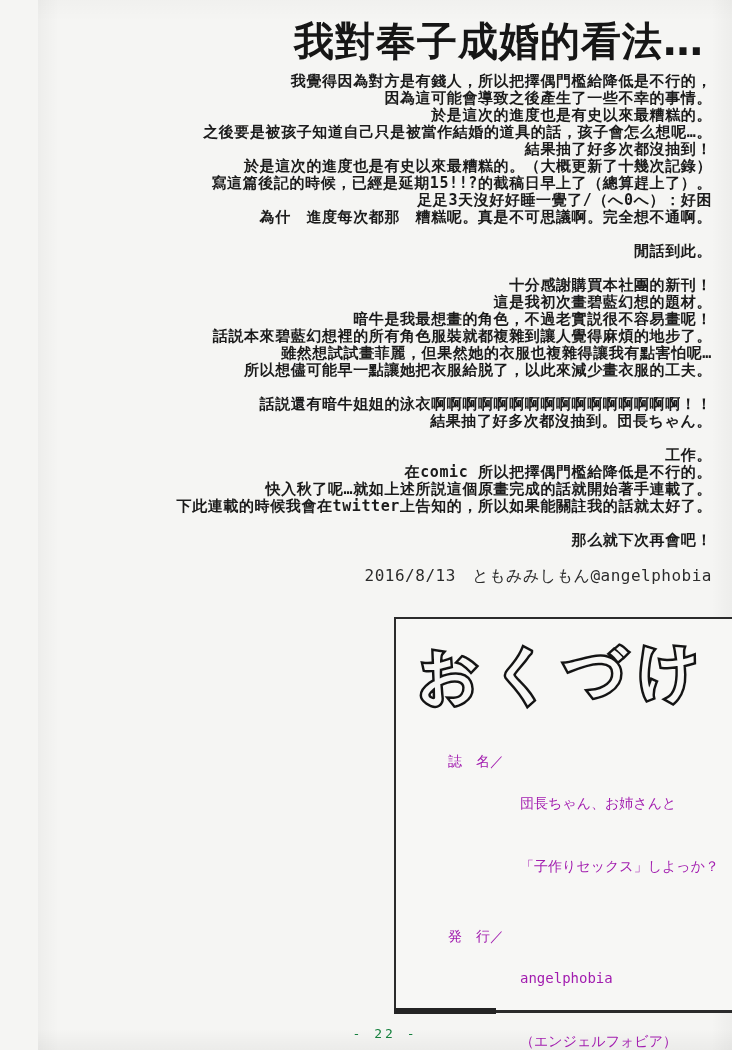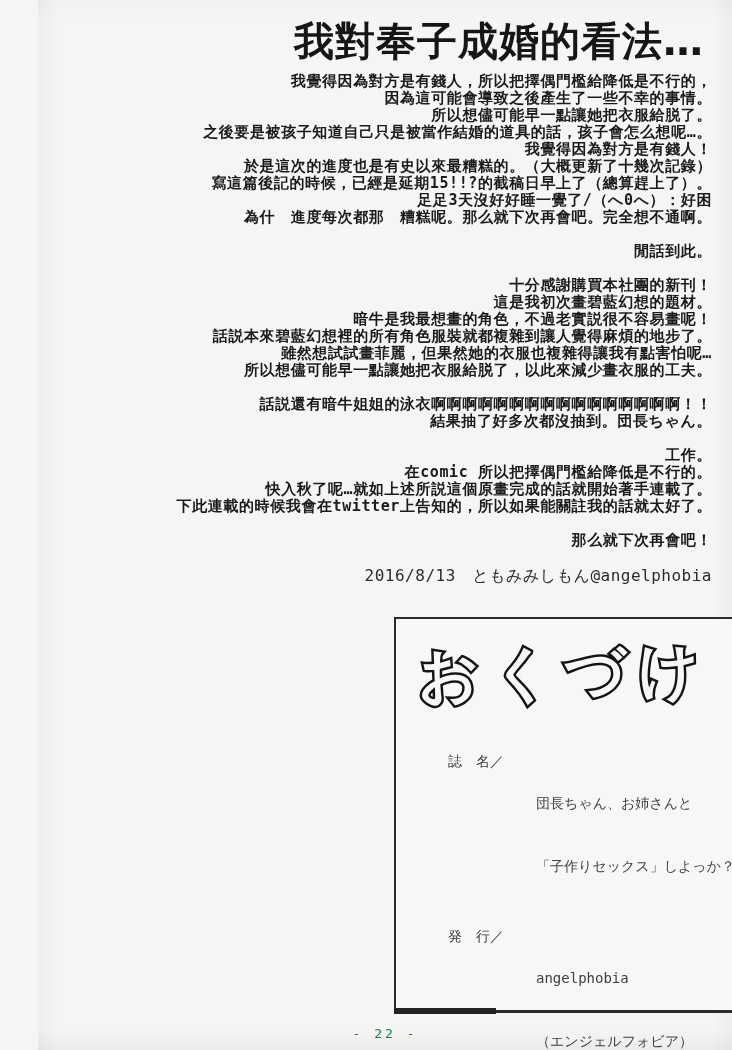--- a/index.html
+++ b/index.html
@@ -107,23 +107,22 @@
   }
   .col-rows {
     padding-left: 52px;
     padding-right: 8px;
   }
   .col-row {
     display: flex;
     font-size: 14px;
     line-height: 21px;
     margin-bottom: 7px;
-    color: #404040;
+    color: #a21caf;
     font-family: "DejaVu Sans Mono", "DejaVu Sans", sans-serif;
-    gap: 16px;
   }
   .col-label {
     flex: none;
     width: 72px;
     white-space: pre;
   }
   .col-values {
     white-space: pre;
   }
   .page-number {
@@ -143,27 +142,27 @@
 
 <div class="page">
 
   <div class="afterword-title">我對奉子成婚的看法…</div>
 
   <div class="afterword">
 
     <div class="para">
       <div class="para-line">我覺得因為對方是有錢人，所以把擇偶門檻給降低是不行的，</div>
       <div class="para-line">因為這可能會導致之後產生了一些不幸的事情。</div>
-      <div class="para-line">所以想儘可能早一點讓她把衣服給脱了。</div>
+      <div class="para-line">於是這次的進度也是有史以來最糟糕的。</div>
       <div class="para-line">之後要是被孩子知道自己只是被當作結婚的道具的話，孩子會怎么想呢…。</div>
-      <div class="para-line">我覺得因為對方是有錢人！</div>
+      <div class="para-line">結果抽了好多次都沒抽到！</div>
       <div class="para-line">於是這次的進度也是有史以來最糟糕的。（大概更新了十幾次記錄）</div>
       <div class="para-line">寫這篇後記的時候，已經是延期15!!?的截稿日早上了（總算趕上了）。</div>
       <div class="para-line">足足3天沒好好睡一覺了/（へ0へ）：好困</div>
-      <div class="para-line">為什　進度每次都那　糟糕呢。那么就下次再會吧。完全想不通啊。</div>
+      <div class="para-line">為什　進度每次都那　糟糕呢。真是不可思議啊。完全想不通啊。</div>
     </div>
 
     <div class="para">
       <div class="para-line">閒話到此。</div>
     </div>
 
     <div class="para">
       <div class="para-line">十分感謝購買本社團的新刊！</div>
       <div class="para-line">這是我初次畫碧藍幻想的題材。</div>
       <div class="para-line">暗牛是我最想畫的角色，不過老實説很不容易畫呢！</div>

